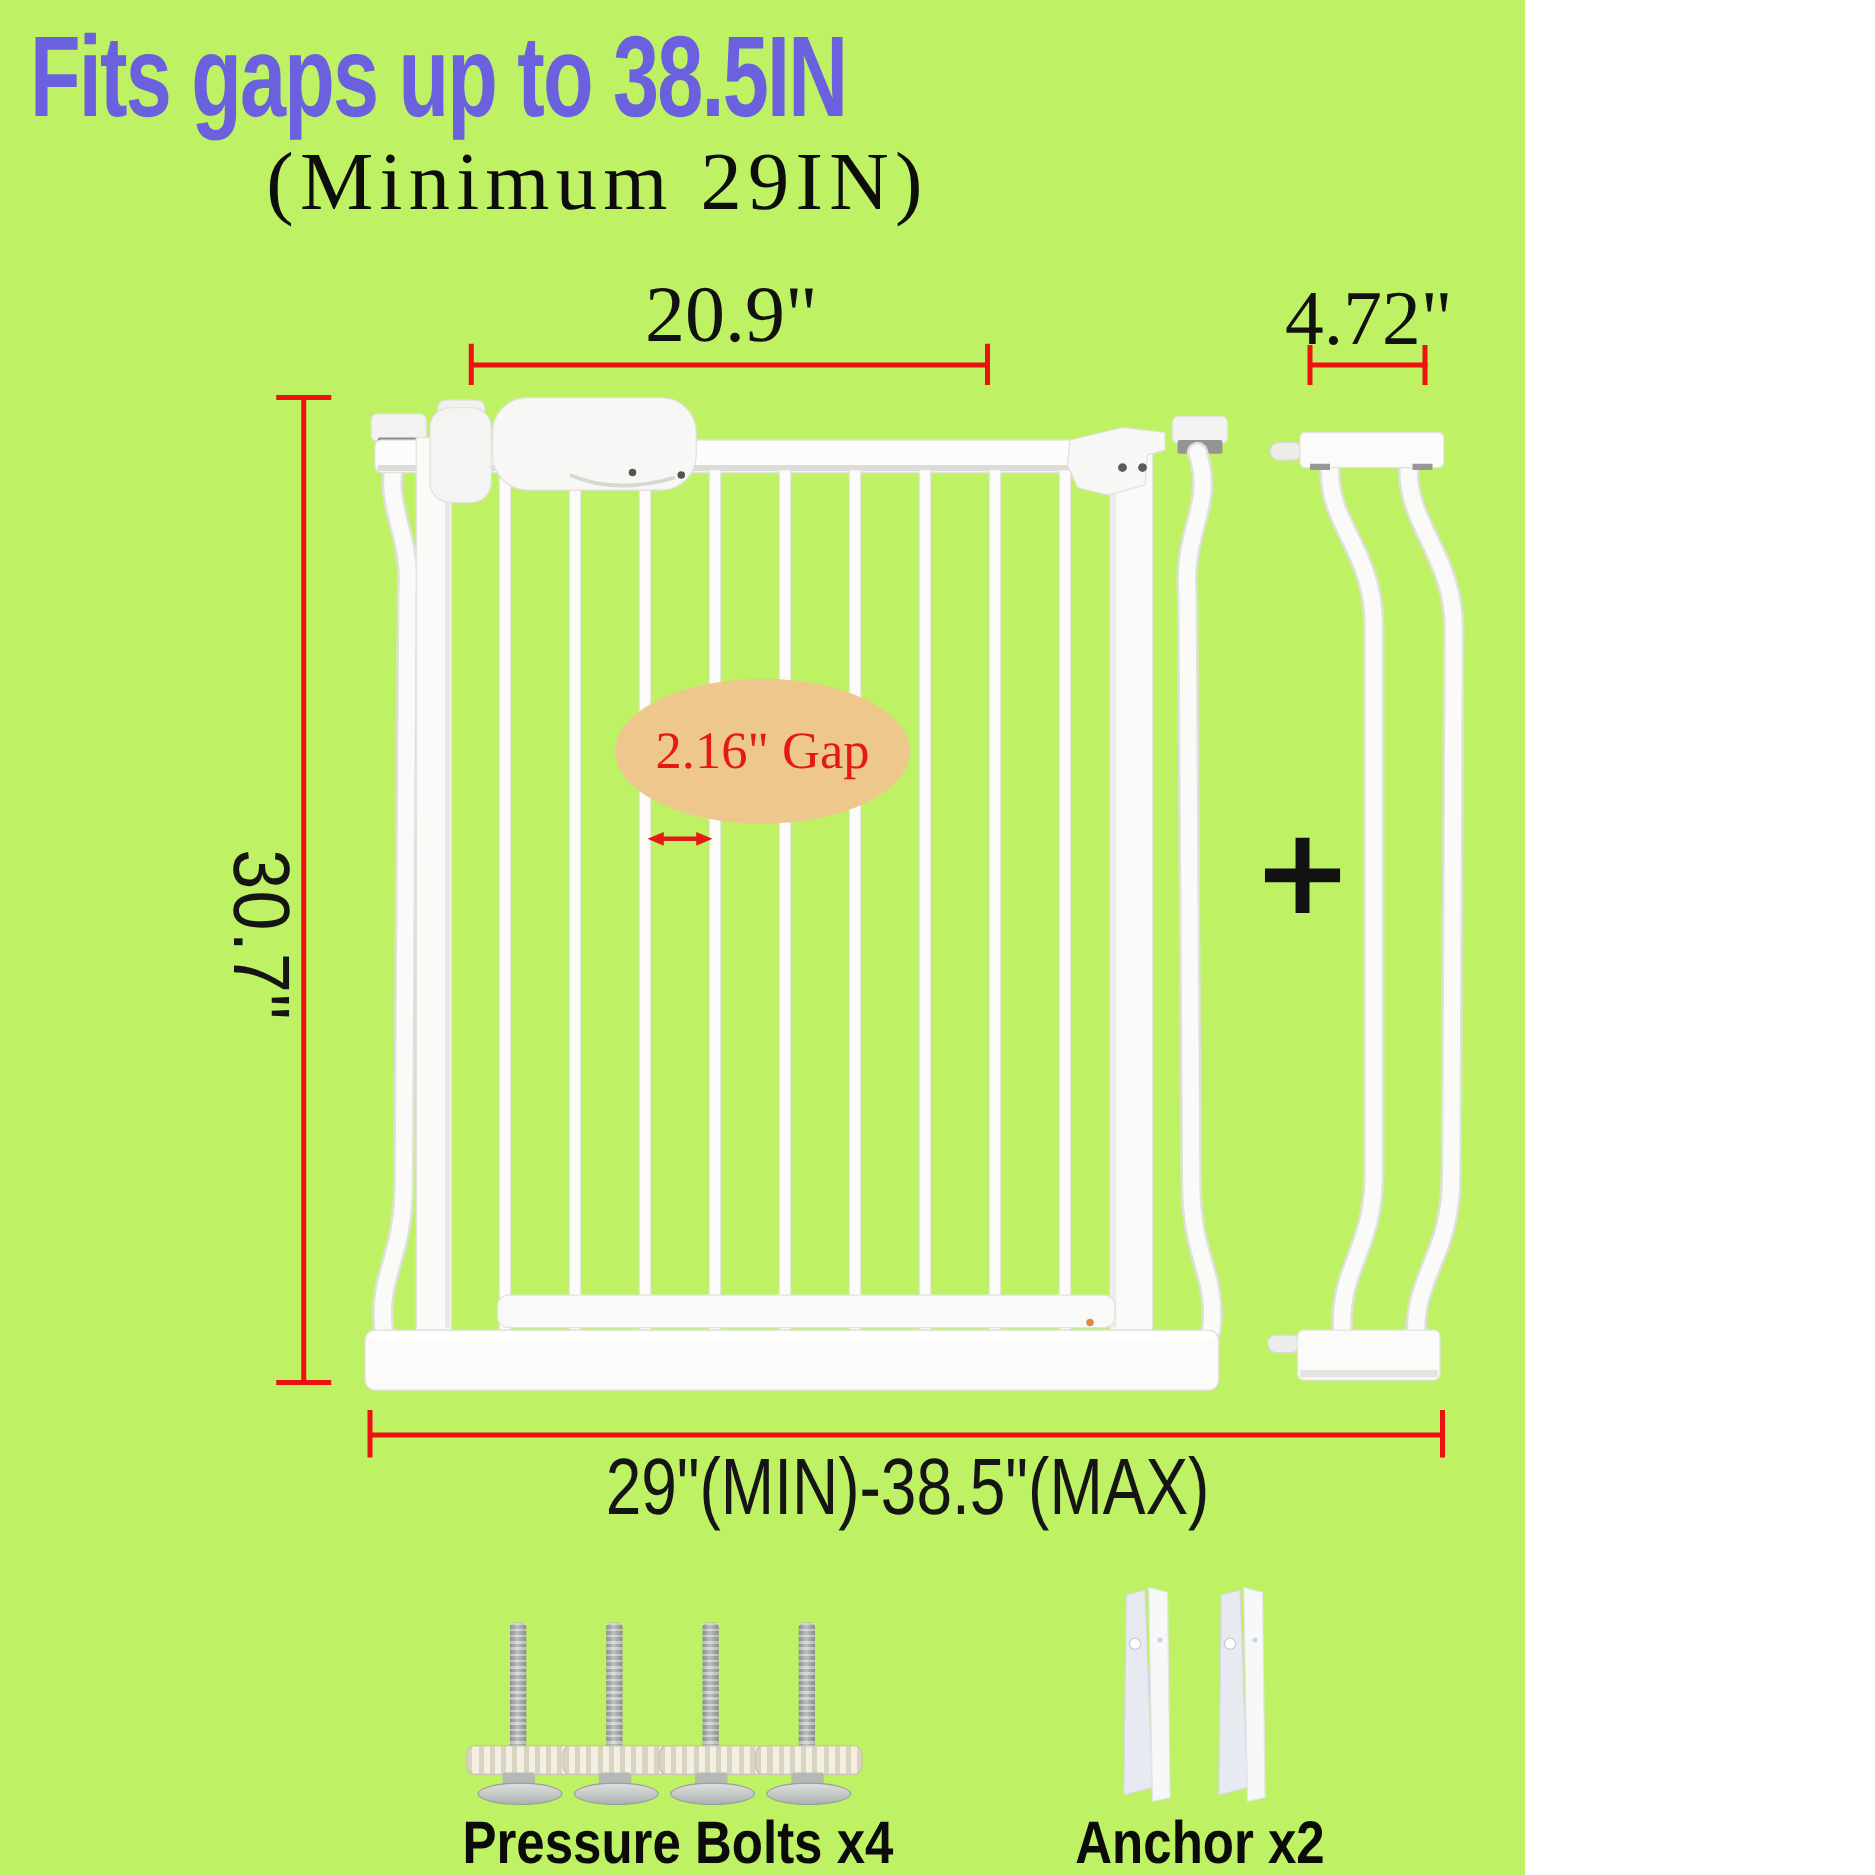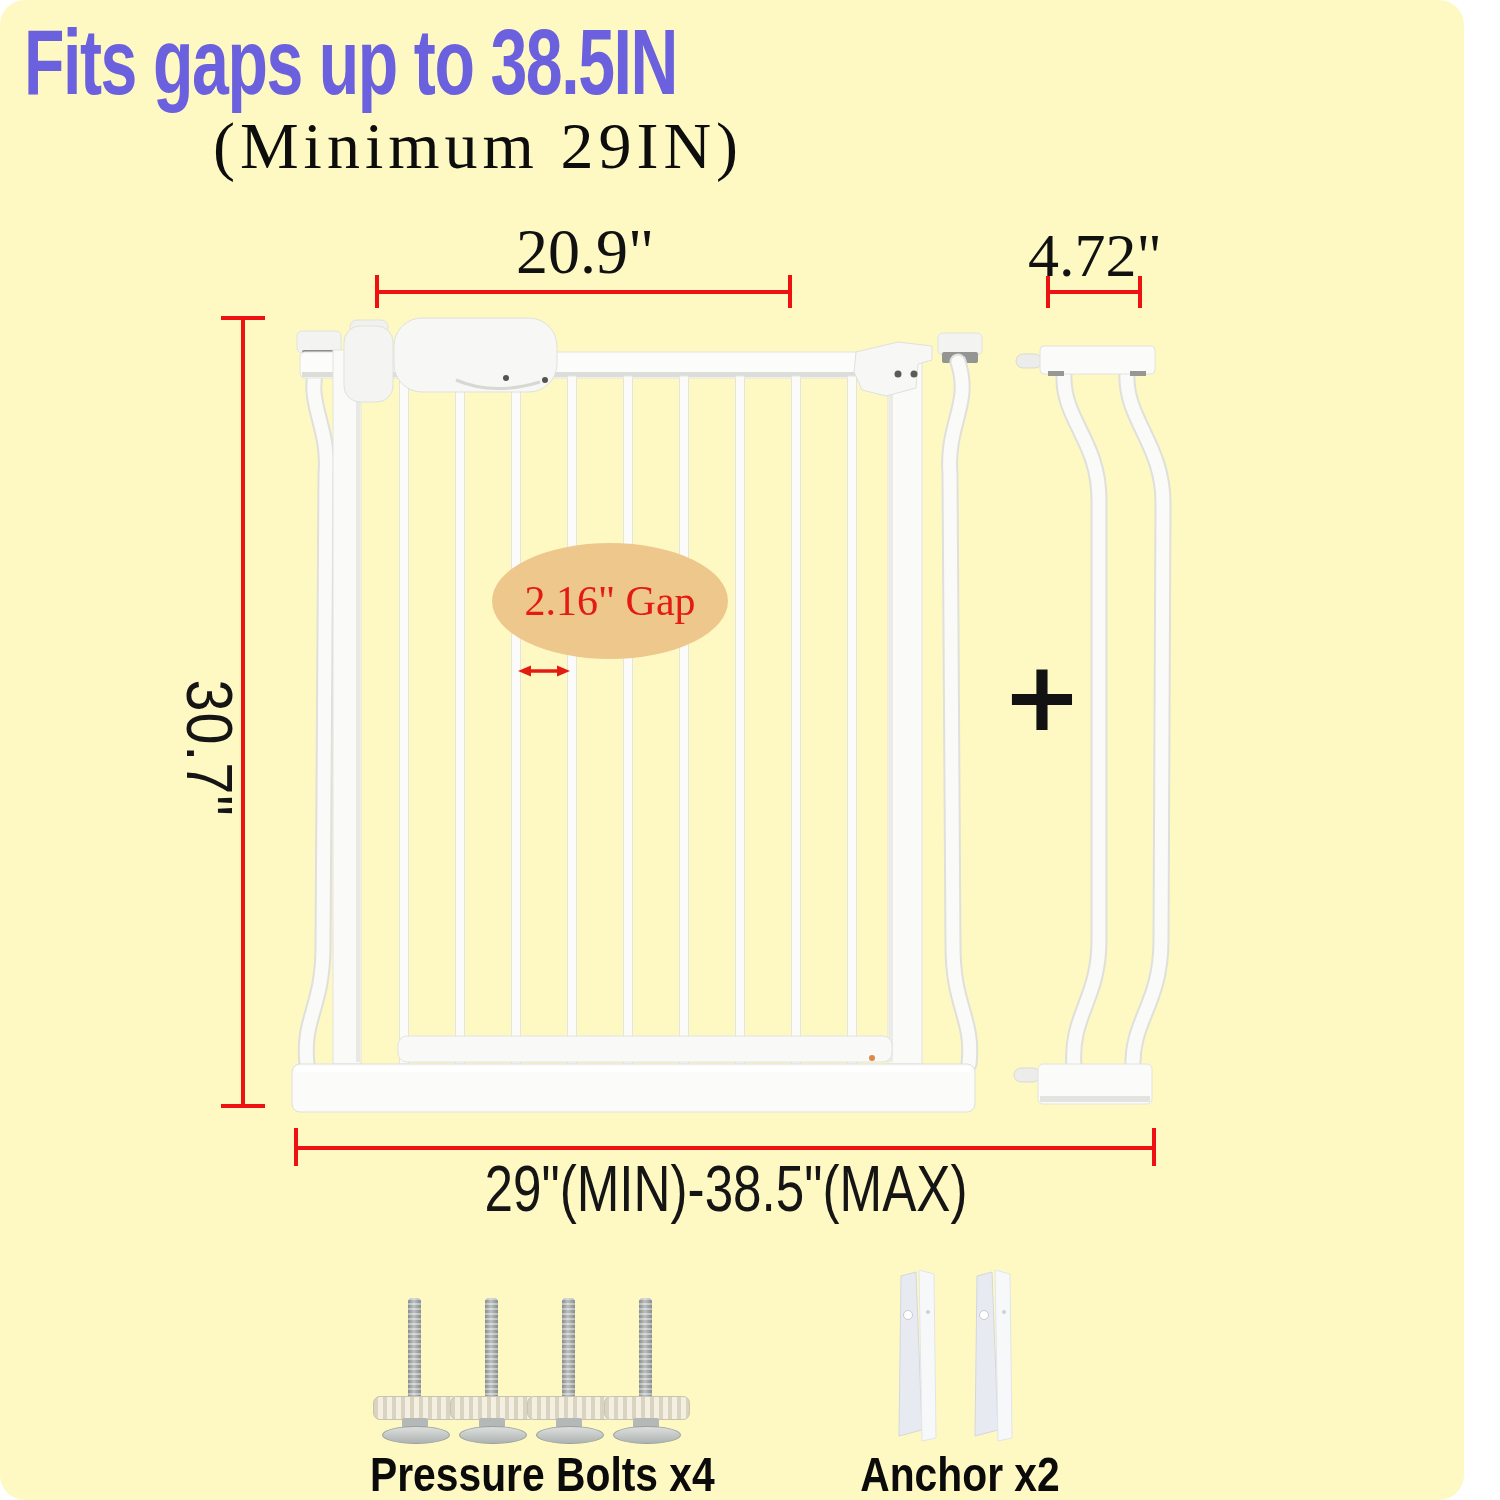--- a/index.html
+++ b/index.html
@@ -2,22 +2,22 @@
 <html style="--accent: #6b61de; --dim-red: #ee1111; --callout-fill: #eec78c; --callout-text: #e41b12;"><head>
 <meta charset="utf-8">
 <style>
   :root{
     --accent:#6b61de;
     --dim-red:#ee1111;
     --callout-fill:#eec78c;
     --callout-text:#e41b12;
   }
   html,body{margin:0;padding:0;background:#fff;}
-  #canvas{position:relative;width:1464px;height:1500px;background:#fef9c3;overflow:hidden;
-          font-family:"Liberation Sans",sans-serif;border-radius:25px;}
+  #canvas{position:relative;width:1220px;height:1500px;background:#bef264;overflow:hidden;
+          font-family:"Liberation Sans",sans-serif;}
   .abs{position:absolute;}
 
   
   .headline{left:24px;top:10px;width:1000px;height:90px;
     font-size:92px;font-weight:700;letter-spacing:-2px;color:var(--accent);
     transform:scaleX(0.72);transform-origin:left top;white-space:nowrap;}
   .subheadline{left:28px;top:108px;width:900px;height:80px;
     font-family:"Liberation Serif",serif;font-size:66px;letter-spacing:5px;color:#0d0d0d;
     white-space:nowrap;text-align:center;}
 

